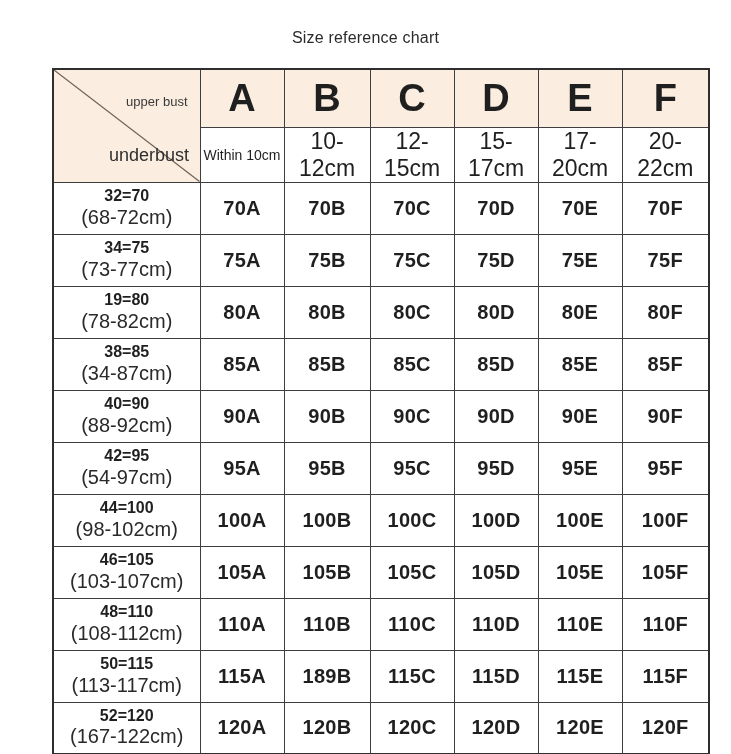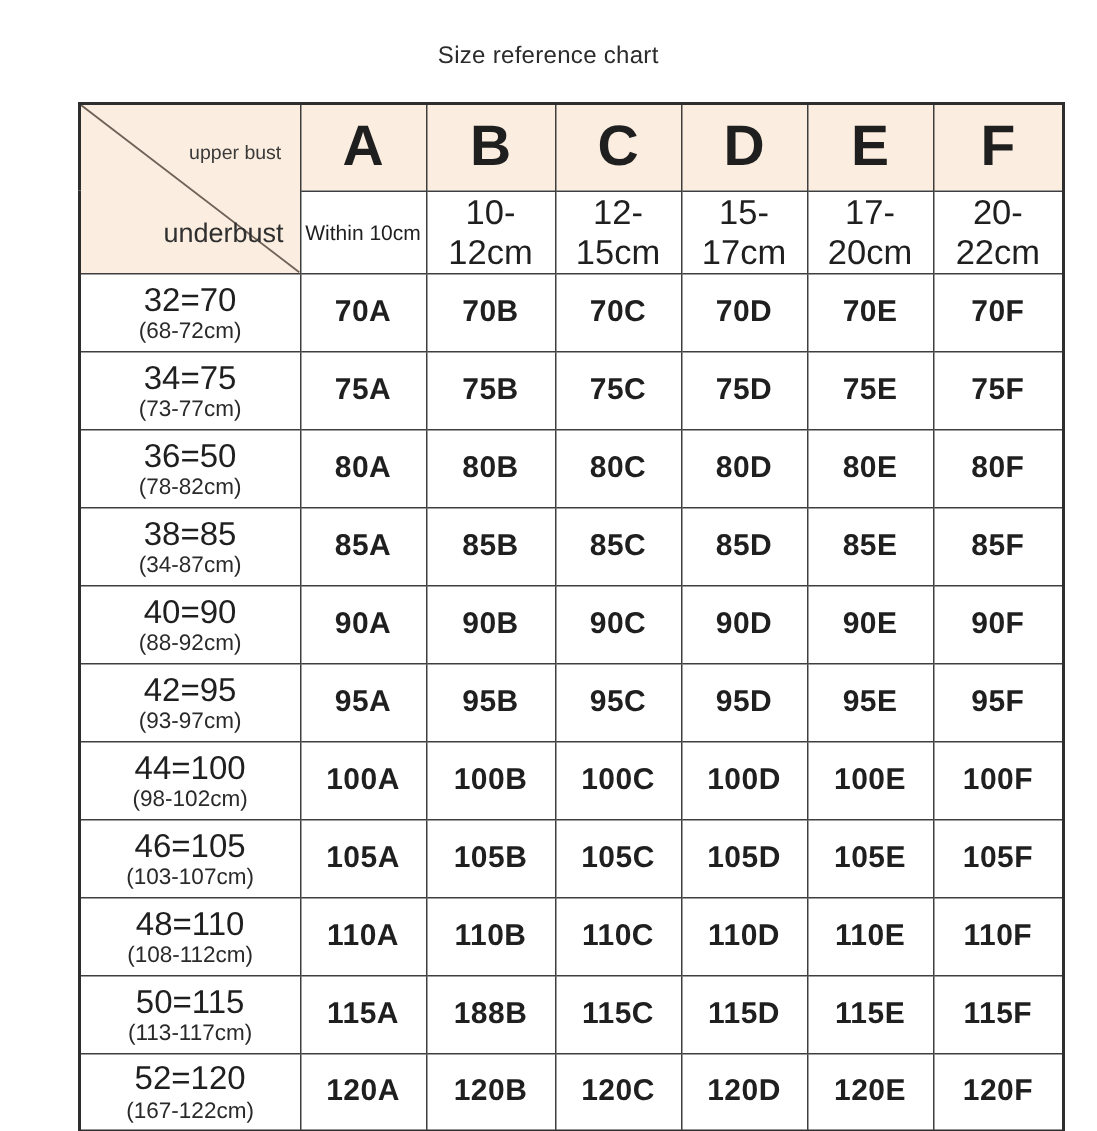--- a/index.html
+++ b/index.html
@@ -56,22 +56,22 @@
   
   tr.range-row th{height:32px;}
   th.range-cell{
     background:#fff;font-size:23px;font-weight:500;
   }
   th.range-cell.small{font-size:14px;font-weight:400;}
   
   tbody td{height:52px;background:#fff;}
   td.size-cell{font-size:20px;font-weight:600;letter-spacing:0.3px;}
   td.row-label{padding:2px 0;}
-  .row-main{font-size:22px;font-weight:400;line-height:1.15;}
-  .row-sub{font-size:15px;font-weight:400;color:#2a2a2a;line-height:1.15;}
+  .row-main{font-size:16px;font-weight:700;line-height:1.15;}
+  .row-sub{font-size:20px;font-weight:400;color:#2a2a2a;line-height:1.15;}
 </style>
 </head>
 <body>
 
 <div class="page-title">Size reference chart</div>
 
 <table class="size-chart">
   <colgroup>
     <col style="width:147px">
     <col style="width:84px">
@@ -126,21 +126,21 @@
         </td>
         <td class="size-cell">75A</td>
         <td class="size-cell">75B</td>
         <td class="size-cell">75C</td>
         <td class="size-cell">75D</td>
         <td class="size-cell">75E</td>
         <td class="size-cell">75F</td>
       </tr>
       <tr>
         <td class="row-label">
-          <div class="row-main">36=50</div>
+          <div class="row-main">19=80</div>
           <div class="row-sub">(78-82cm)</div>
         </td>
         <td class="size-cell">80A</td>
         <td class="size-cell">80B</td>
         <td class="size-cell">80C</td>
         <td class="size-cell">80D</td>
         <td class="size-cell">80E</td>
         <td class="size-cell">80F</td>
       </tr>
       <tr>
@@ -163,21 +163,21 @@
         <td class="size-cell">90A</td>
         <td class="size-cell">90B</td>
         <td class="size-cell">90C</td>
         <td class="size-cell">90D</td>
         <td class="size-cell">90E</td>
         <td class="size-cell">90F</td>
       </tr>
       <tr>
         <td class="row-label">
           <div class="row-main">42=95</div>
-          <div class="row-sub">(93-97cm)</div>
+          <div class="row-sub">(54-97cm)</div>
         </td>
         <td class="size-cell">95A</td>
         <td class="size-cell">95B</td>
         <td class="size-cell">95C</td>
         <td class="size-cell">95D</td>
         <td class="size-cell">95E</td>
         <td class="size-cell">95F</td>
       </tr>
       <tr>
         <td class="row-label">
@@ -214,21 +214,21 @@
         <td class="size-cell">110D</td>
         <td class="size-cell">110E</td>
         <td class="size-cell">110F</td>
       </tr>
       <tr>
         <td class="row-label">
           <div class="row-main">50=115</div>
           <div class="row-sub">(113-117cm)</div>
         </td>
         <td class="size-cell">115A</td>
-        <td class="size-cell">188B</td>
+        <td class="size-cell">189B</td>
         <td class="size-cell">115C</td>
         <td class="size-cell">115D</td>
         <td class="size-cell">115E</td>
         <td class="size-cell">115F</td>
       </tr>
       <tr>
         <td class="row-label">
           <div class="row-main">52=120</div>
           <div class="row-sub">(167-122cm)</div>
         </td>

